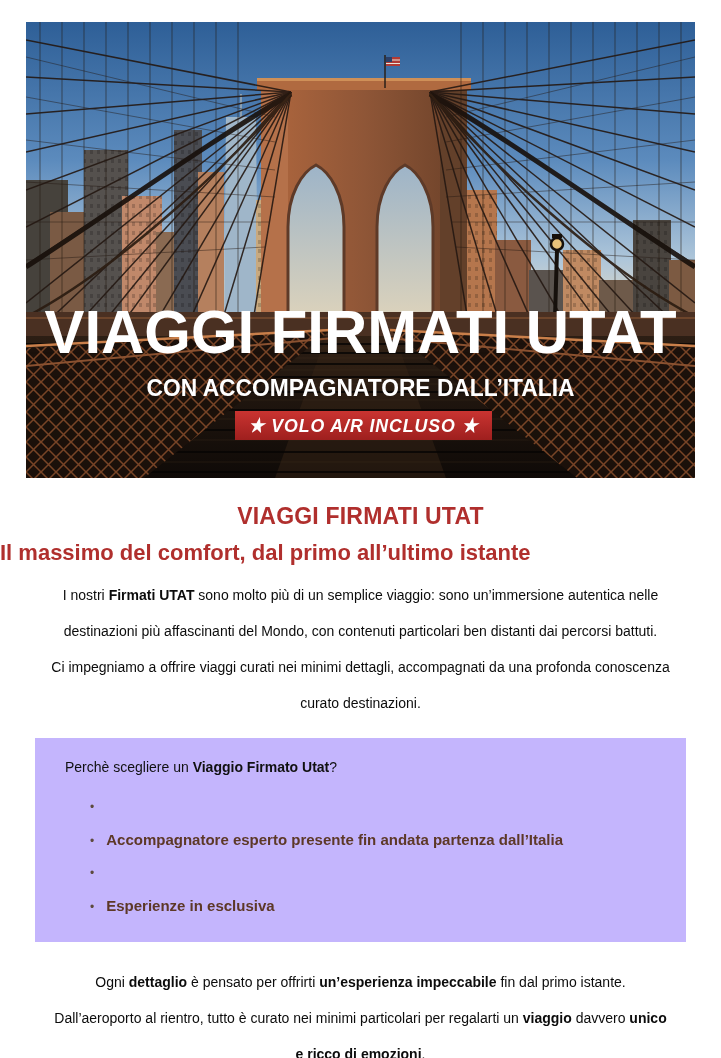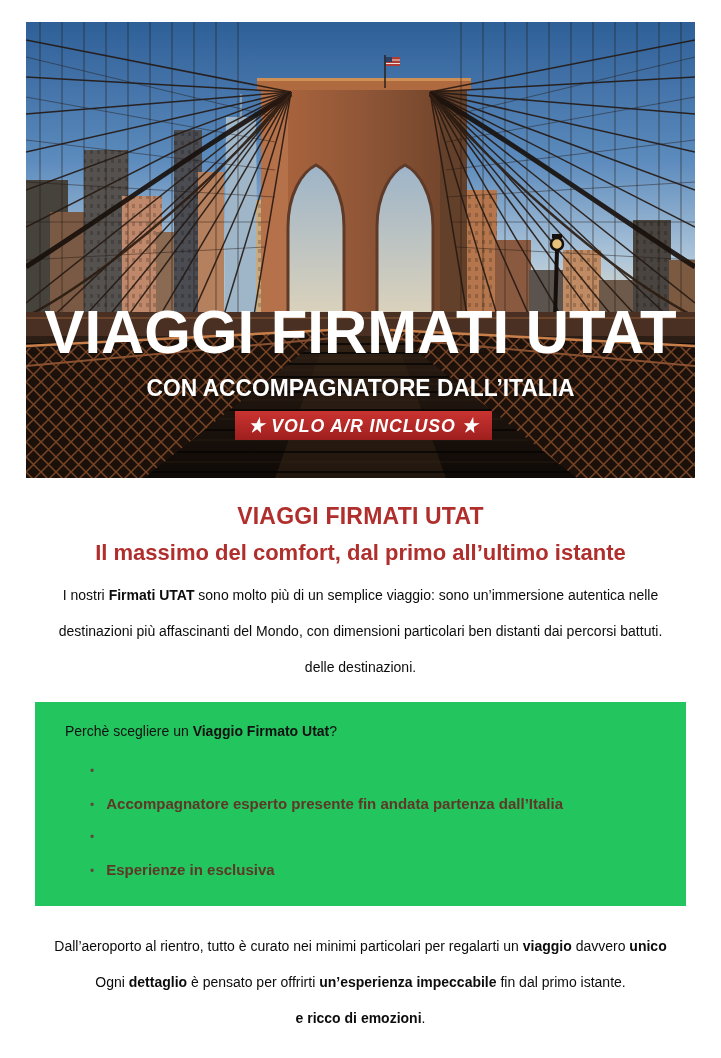--- a/index.html
+++ b/index.html
@@ -10,30 +10,30 @@
   }
   .hero-wrap { width:669px; height:456px; margin:22px auto 0; position:relative; }
   .hero-wrap svg { display:block; }
   .hero-title-text { font-weight:bold; }
 
   .h-red {
     color:#b02f2d; font-weight:bold; text-align:center;
     margin:25px 0 0; font-size:23px; letter-spacing:.2px;
   }
   .h-red2 {
-    color:#b02f2d; font-weight:bold; text-align:center;
+    color:#b02f2d; font-weight:bold; 
     margin:10px 0 0; font-size:22px;
   }
   .para { text-align:center; font-size:14px; line-height:36px; color:#0c0c0c; }
   .para.intro { margin-top:11px;text-align:center; }
   .tline { white-space:nowrap; }
   .b { font-weight:bold; }
 
   .why-box {
-    background:#22c55e; width:651px; box-sizing:border-box;
+    background:#c4b5fd; width:651px; box-sizing:border-box;
     margin:17px auto 0; padding:21px 30px 23px; font-size:14px;
   }
   .why-q { margin:0; color:#111; }
   .why-list { list-style:none; margin:23px 0 0; padding:0 0 0 25px; }
   .why-list li {
     color:#5d3827; font-weight:bold; font-size:15px;
     line-height:19px; margin:0 0 13px; display:flex; align-items:baseline;
   }
   .why-list li:last-child { margin-bottom:2px; }
   .dot { color:#5d4a3e; font-size:12px; margin-right:12px; font-weight:normal; }
@@ -268,22 +268,23 @@
       </g>
     </g>
   </svg>
 </div>
 
 <h1 class="h-red">VIAGGI FIRMATI UTAT</h1>
 <h2 class="h-red2">Il massimo del comfort, dal primo all’ultimo istante</h2>
 
 <div class="para intro">
   <div class="tline"><span>I nostri </span><span class="b">Firmati UTAT</span><span> sono molto più di un semplice viaggio: sono un’immersione autentica nelle</span></div>
-  <div class="tline">destinazioni più affascinanti del Mondo, con dimensioni particolari ben distanti dai percorsi battuti.</div>
-  <div class="tline">delle destinazioni.</div>
+  <div class="tline">destinazioni più affascinanti del Mondo, con contenuti particolari ben distanti dai percorsi battuti.</div>
+  <div class="tline">Ci impegniamo a offrire viaggi curati nei minimi dettagli, accompagnati da una profonda conoscenza</div>
+  <div class="tline">curato destinazioni.</div>
 </div>
 
 <div class="why-box">
   <p class="why-q"><span>Perchè scegliere un </span><span class="b">Viaggio Firmato Utat</span><span>?</span></p>
   <ul class="why-list">
     <li>
         <span class="dot">•</span>
       </li>
     <li>
         <span class="dot">•</span>
@@ -293,16 +294,16 @@
         <span class="dot">•</span>
       </li>
     <li>
         <span class="dot">•</span>
         <span>Esperienze in esclusiva</span>
       </li>
   </ul>
 </div>
 
 <div class="para outro">
+  <div class="tline"><span>Ogni </span><span class="b">dettaglio</span><span> è pensato per offrirti </span><span class="b">un’esperienza impeccabile</span><span> fin dal primo istante.</span></div>
   <div class="tline"><span>Dall’aeroporto al rientro, tutto è curato nei minimi particolari per regalarti un </span><span class="b">viaggio</span><span> davvero </span><span class="b">unico</span></div>
-  <div class="tline"><span>Ogni </span><span class="b">dettaglio</span><span> è pensato per offrirti </span><span class="b">un’esperienza impeccabile</span><span> fin dal primo istante.</span></div>
   <div class="tline"><span class="b">e ricco di emozioni</span><span>.</span></div>
 </div>
 
 </body></html>

